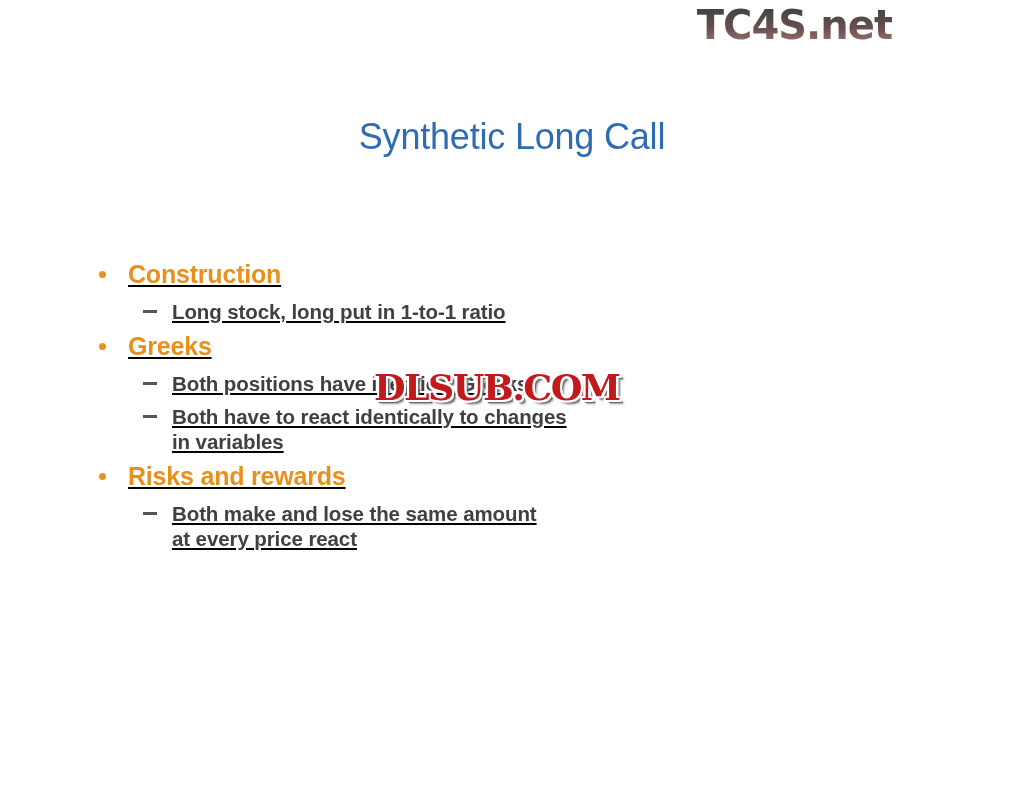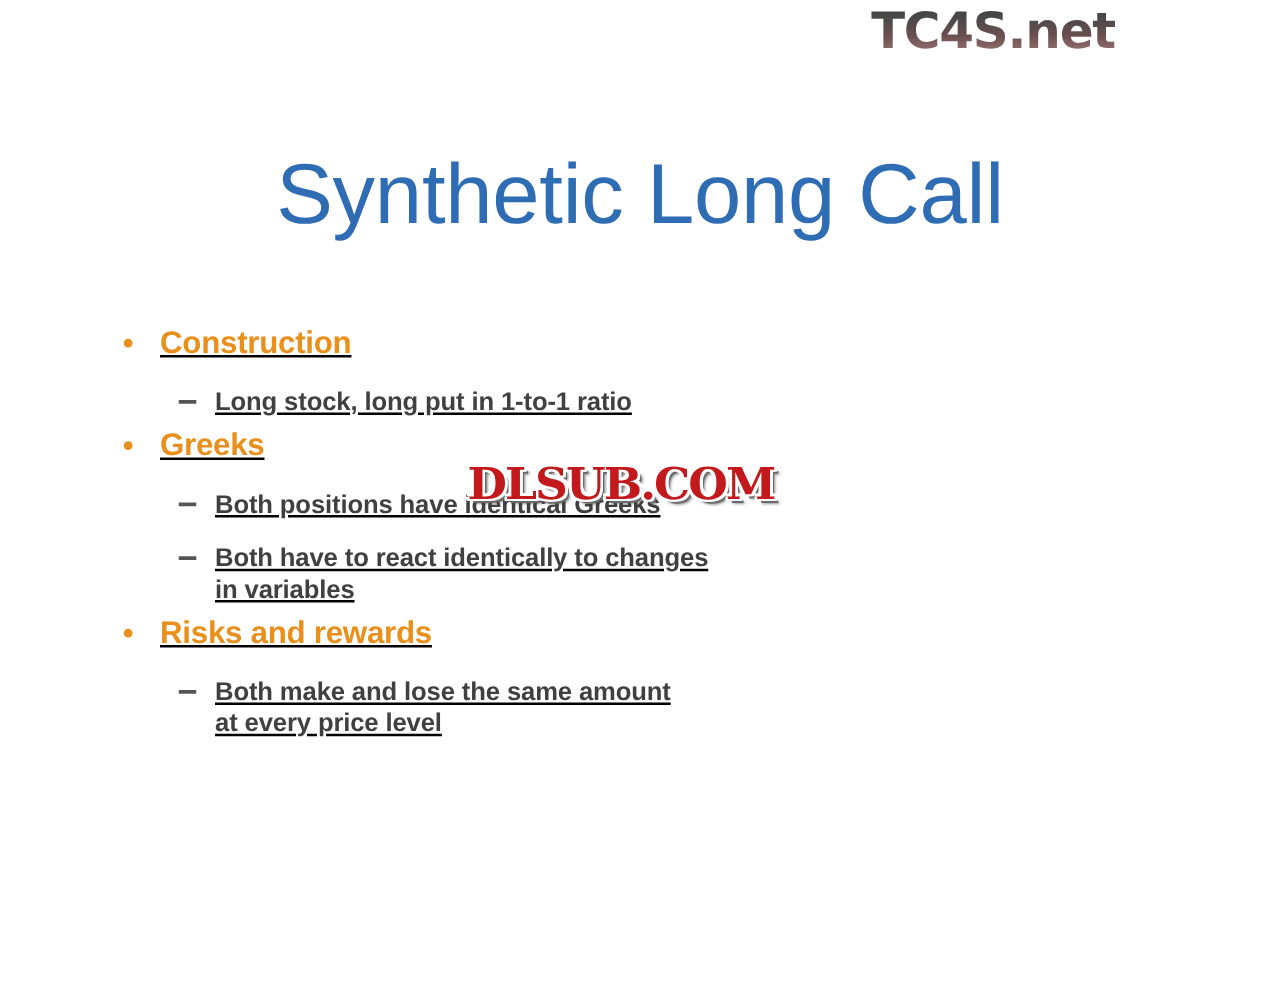--- a/index.html
+++ b/index.html
@@ -42,21 +42,21 @@
   }
 
   
   #slide-title {
     position: absolute;
     left: 0;
     top: 116px;
     width: 1024px;
     text-align: center;
     font-family: "Liberation Sans", sans-serif;
-    font-size: 68px;
+    font-size: 36px;
     font-weight: normal;
     color: #2e6cb3;
     letter-spacing: -0.2px;
     white-space: nowrap;
   }
 
   
   #body-content {
     position: absolute;
     left: 90px;
@@ -86,21 +86,21 @@
     background: #e8901b;
   }
 
   .lvl2 {
     position: relative;
     padding-left: 82px;
     color: #404040;
     font-size: 20.5px;
     font-weight: bold;
     line-height: 25px;
-    margin-top: 18px;
+    margin-top: 8px;
     letter-spacing: -0.1px;
   }
   .lvl2 .dash {
     position: absolute;
     left: 53px;
     top: 11px;
     width: 14px;
     height: 2.5px;
     background: #555555;
   }
@@ -196,21 +196,21 @@
       <span class="line2">in variables</span>
     </div>
 
     <div class="lvl1">
       <span class="dot"></span>
       <span>Risks and rewards</span>
     </div>
     <div class="lvl2">
       <span class="dash"></span>
       <span>Both make and lose the same amount</span>
-      <span class="line2">at every price level</span>
+      <span class="line2">at every price react</span>
     </div>
 
   </div>
 
   <div id="dlsub-watermark">DLSUB.COM</div>
 
 
 </div>
 
 </body></html>

